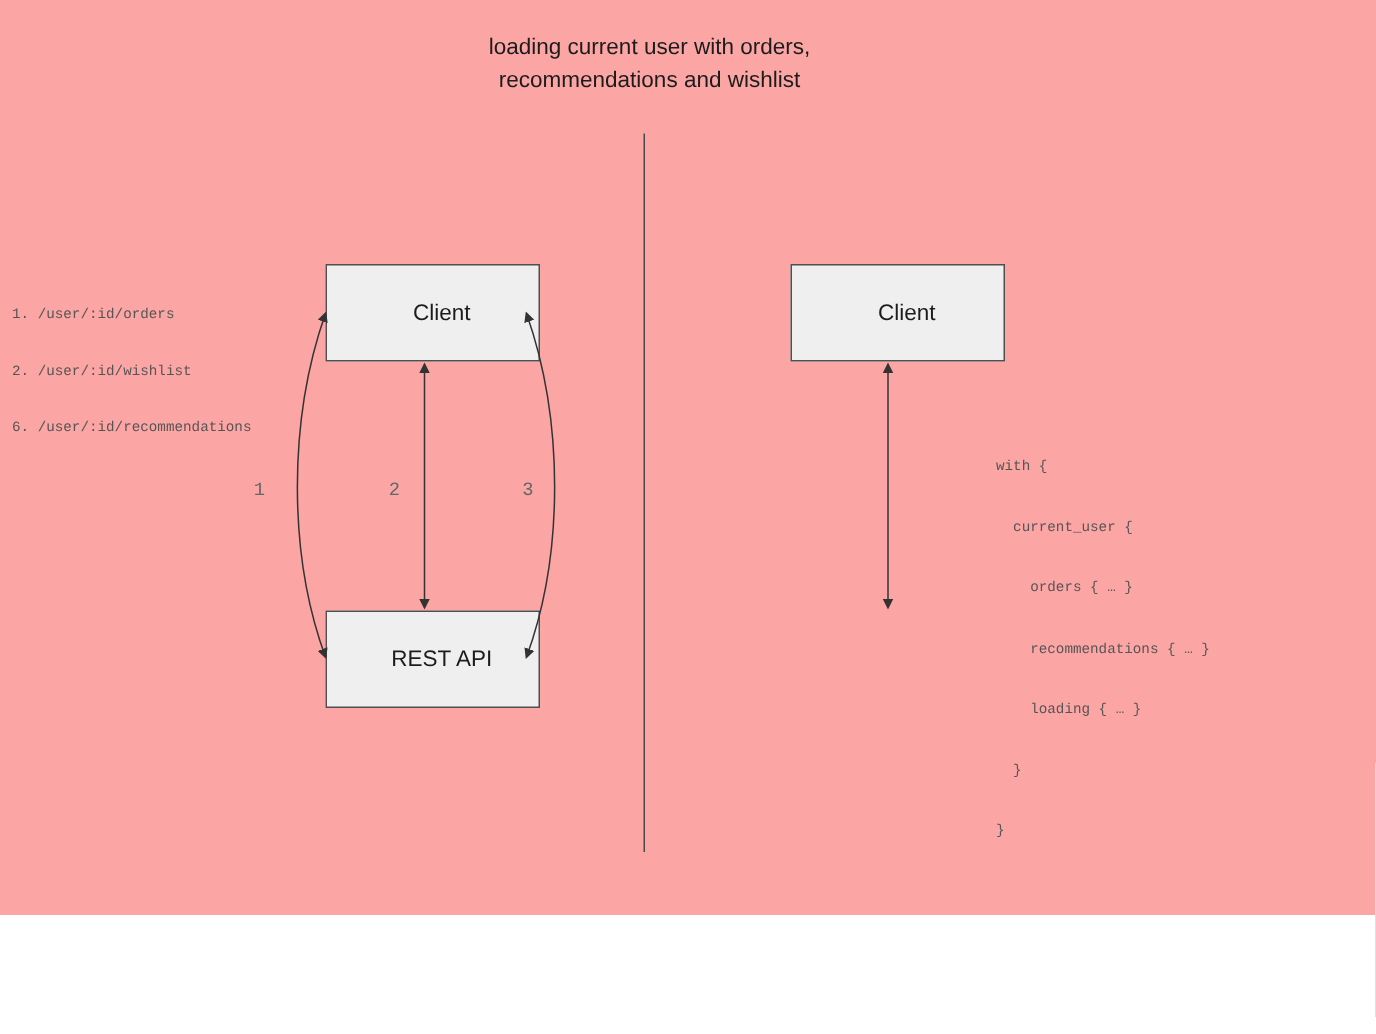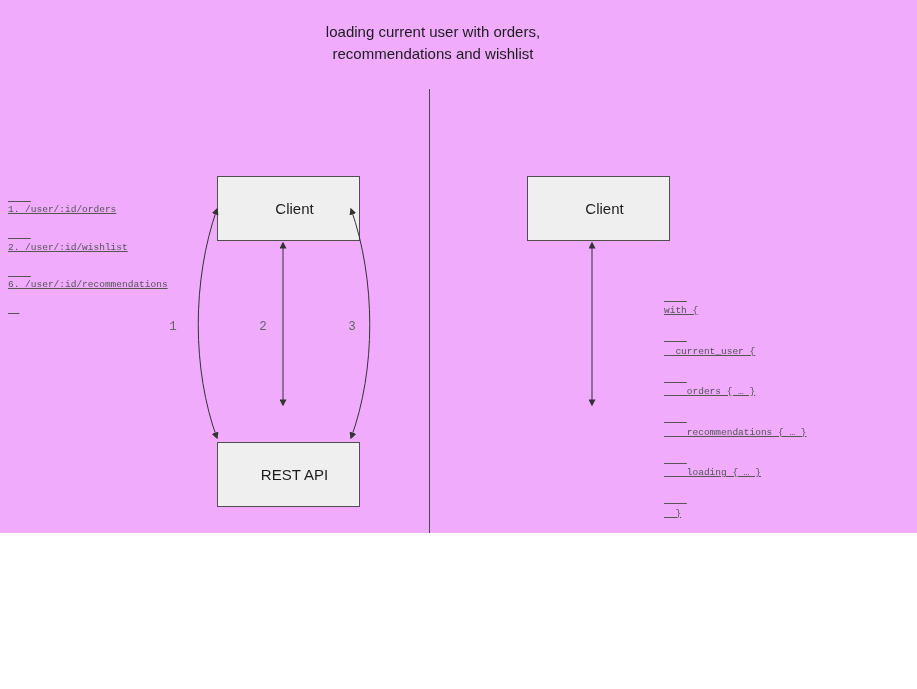--- a/index.html
+++ b/index.html
@@ -1,20 +1,20 @@
 <!DOCTYPE html>
 <html style="--box-fill: #efefef; --box-border: #4f4f4f; --line: #333333; --divider: #4a4a4a; --muted: #555555; --label: #666666; --text: #1c1c1c;"><head>
 <meta charset="utf-8">
 <style>
   html, body { margin: 0; padding: 0; background: #ffffff; }
   .canvas {
     position: relative;
     width: 917px;
-    height: 533px;
-    background: #f0abfc;
+    height: 610px;
+    background: #fca5a5;
     overflow: hidden;
     font-family: "Liberation Sans", sans-serif;
     color: var(--text, #1c1c1c);
   }
   .title {
     position: absolute;
     left: 233px;
     top: 21px;
     width: 400px;
     text-align: center;
@@ -38,29 +38,28 @@
     background: var(--box-fill, #efefef);
     border: 1px solid var(--box-border, #4f4f4f);
     display: flex;
     align-items: center;
     justify-content: center;
     font-size: 15px;
     color: var(--text, #1c1c1c);
     padding-left: 12px;
   }
   #left-client  { left: 217px; top: 176px; }
-  #left-api     { left: 217px; top: 407px; margin-top: 35px; }
+  #left-api     { left: 217px; top: 407px; }
   #right-client { left: 527px; top: 176px; }
   #right-api    { left: 527px; top: 407px; }
 
   .mono {
     font-family: "Liberation Mono", monospace;
     white-space: pre;
     color: var(--muted, #555555);
-    text-decoration: underline;
   }
   .endpoints {
     position: absolute;
     left: 8px;
     top: 179px;
     font-size: 9.5px;
     line-height: 12.5px;
   }
   .query {
     position: absolute;

